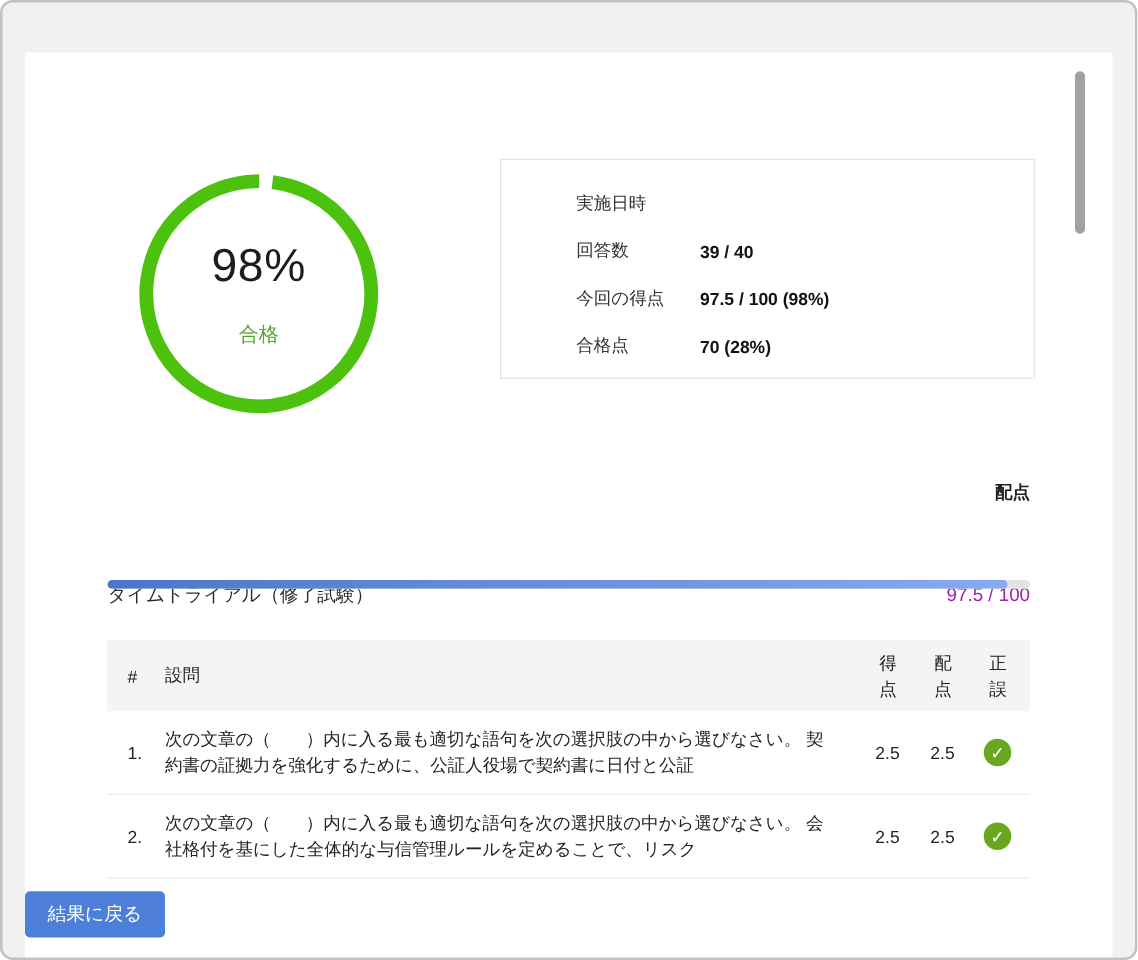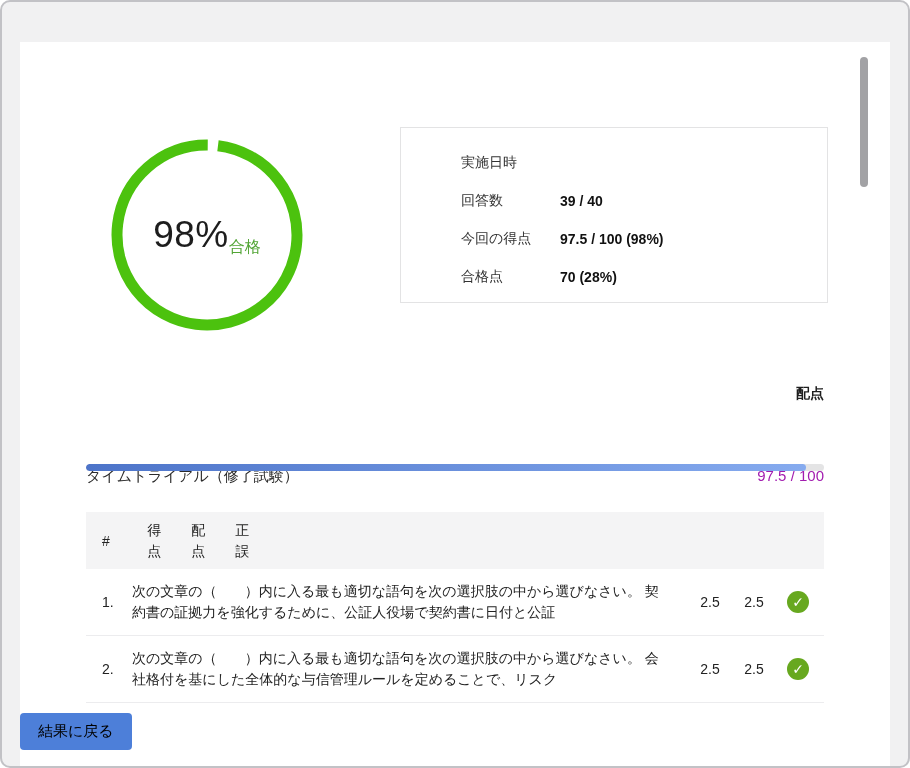--- a/index.html
+++ b/index.html
@@ -7,21 +7,21 @@
     position:relative;width:910px;height:768px;box-sizing:border-box;
     background:#f1f1f2;border:2px solid #c2c2c6;border-radius:10px;overflow:hidden;
     font-family:"Liberation Sans","DejaVu Sans",sans-serif;color:#222;
   }
   .card{position:absolute;left:18px;top:40px;right:18px;bottom:0;background:#fff;}
 
   
   .ring-wrap{position:absolute;left:87px;top:93px;width:200px;height:200px;}
   .ring-wrap svg{display:block;}
   .ring-progress{fill:none;stroke:var(--ring-green,#4cc20e);stroke-width:11;}
-  .ring-center{position:absolute;inset:0;display:flex;flex-direction:row;align-items:center;justify-content:center;}
+  .ring-center{position:absolute;inset:0;display:flex;flex-direction:column;align-items:center;justify-content:center;}
   .score-percent{font-size:37px;color:#1d1d1d;letter-spacing:.5px;}
   .pass-label{font-size:16px;color:var(--pass-green,#52a535);margin-top:24px;}
 
   
   .details{position:absolute;left:380px;top:85px;width:428px;height:176px;box-sizing:border-box;
     border:1px solid #e3e3e4;padding:16px 20px 0 60px;}
   .d-row{display:flex;align-items:center;height:38px;font-size:14px;}
   .d-label{width:99px;color:#333;flex-shrink:0;}
   .d-value{font-weight:bold;color:#111;}
 
@@ -38,21 +38,21 @@
   .thead{display:flex;align-items:center;background:#f4f4f5;height:57px;color:#333;padding-right:4px;box-sizing:border-box;}
   .trow{display:flex;align-items:center;padding:12px 4px 12px 0;border-bottom:1px solid #ececee;}
   .c-num{width:46px;box-sizing:border-box;padding-left:16px;flex-shrink:0;color:#222;}
   .c-q{flex:1;padding-right:22px;line-height:21px;color:#232323;}
   .c-score,.c-points,.c-correct{width:44px;text-align:center;flex-shrink:0;color:#222;}
   .vhead{display:inline-block;width:1.05em;word-break:break-all;line-height:21px;vertical-align:middle;text-align:right;}
   .check{width:22px;height:22px;border-radius:50%;background:var(--check-green,#67a81f);color:#fff;
     font-size:14px;font-weight:bold;display:flex;align-items:center;justify-content:center;margin:0 auto;}
 
   
-  .back-btn{position:absolute;left:18px;bottom:16px;background:var(--button-blue,#4d7fd9);color:#000000;
+  .back-btn{position:absolute;left:18px;bottom:16px;background:var(--button-blue,#4d7fd9);color:#ffffff;
     font-size:15px;border:none;border-radius:4px;padding:9px 18px;font-family:inherit;cursor:pointer;}
 
   
   .scroll-thumb{position:absolute;right:40px;top:55px;width:8px;height:130px;background:#a2a2a5;border-radius:4px;}
 </style>
 </head>
 <body>
 
 <div class="frame">
   <div class="card">
@@ -92,20 +92,21 @@
       <span class="quiz-score">97.5 / 100</span>
     </div>
 
     <div class="pbar">
       <div class="pfill" style="width: 97.5%;"></div>
     </div>
 
     <div class="qtable">
       <div class="thead">
         <span class="c-num">#</span>
+        <span class="c-q">設問</span>
         <span class="c-score"><span class="vhead">得点</span></span>
         <span class="c-points"><span class="vhead">配点</span></span>
         <span class="c-correct"><span class="vhead">正誤</span></span>
       </div>
 
       <div class="trow">
         <span class="c-num">1.</span>
         <span class="c-q">次の文章の（　　）内に入る最も適切な語句を次の選択肢の中から選びなさい。 契約書の証拠力を強化するために、公証人役場で契約書に日付と公証</span>
         <span class="c-score">2.5</span>
         <span class="c-points">2.5</span>

